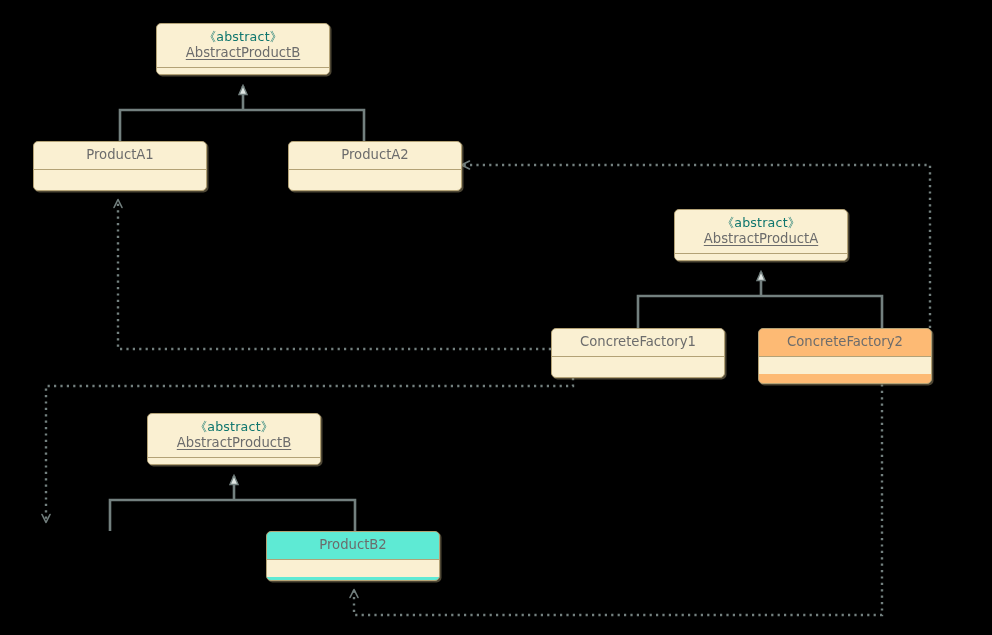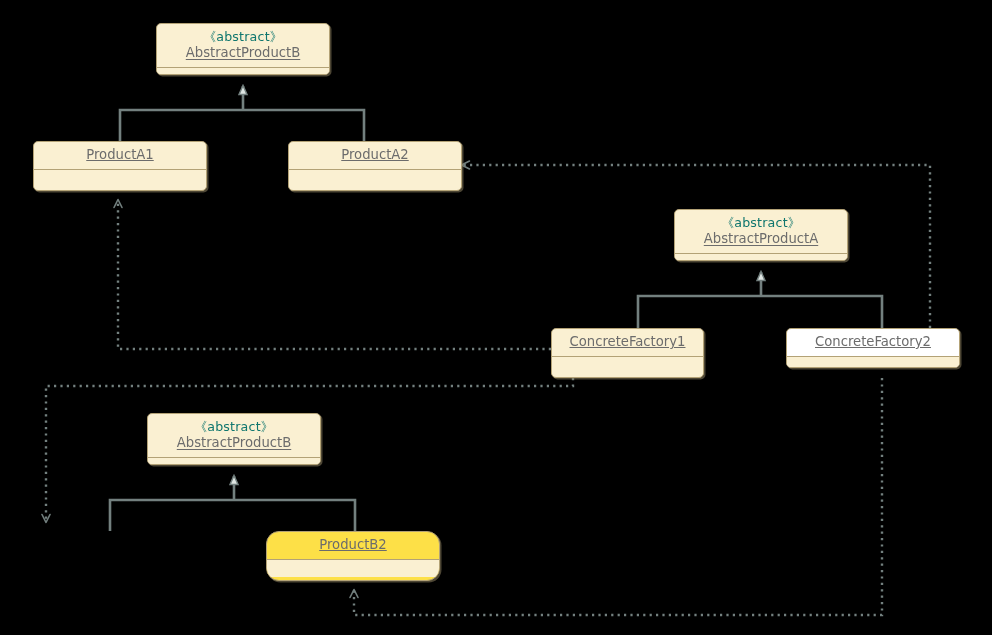--- a/index.html
+++ b/index.html
@@ -48,21 +48,20 @@
   .uml-stereotype {
     display: block;
     font-size: 12.6px;
     color: #0f766e;
     letter-spacing: 0.2px;
   }
   .uml-name {
     display: block;
     color: #6c6c6c;
     font-size: 13.2px;
-    text-decoration: underline;
   }
   .uml-name.is-abstract {
     text-decoration: underline;
     text-underline-offset: 2px;
   }
   .uml-compartment {
     box-sizing: border-box;
     height: 17px;
     background: #faf0d2;
   }
@@ -129,43 +128,43 @@
   </div>
 
   <div class="uml-class" style="left: 674px; top: 209px; width: 174px; height: 52px; background: rgb(250, 240, 210); border-color: rgb(179, 162, 118);">
     <div class="uml-head" style="border-bottom-color: rgb(179, 162, 118); color: rgb(108, 108, 108);">
       <span class="uml-stereotype">《abstract》</span>
       <span class="uml-name is-abstract">AbstractProductA</span>
     </div>
     <div class="uml-compartment" style="background: rgb(250, 240, 210);"></div>
   </div>
 
-  <div class="uml-class" style="left: 551px; top: 328px; width: 153px; height: 50px; background: rgb(250, 240, 210); border-color: rgb(179, 162, 118);">
+  <div class="uml-class" style="left: 551px; top: 328px; width: 174px; height: 50px; background: rgb(250, 240, 210); border-color: rgb(179, 162, 118);">
     <div class="uml-head" style="border-bottom-color: rgb(179, 162, 118); color: rgb(108, 108, 108);">
       <span class="uml-name">ConcreteFactory1</span>
     </div>
     <div class="uml-compartment" style="background: rgb(250, 240, 210);"></div>
   </div>
 
-  <div class="uml-class" style="left: 786px; top: 328px; width: 174px; height: 40px; background: #ffffff; border-color: rgb(179, 162, 118);">
+  <div class="uml-class" style="left: 758px; top: 328px; width: 174px; height: 56px; background: #fdba74; border-color: rgb(179, 162, 118);">
     <div class="uml-head" style="border-bottom-color: rgb(179, 162, 118); color: rgb(108, 108, 108);">
       <span class="uml-name">ConcreteFactory2</span>
     </div>
     <div class="uml-compartment" style="background: rgb(250, 240, 210);"></div>
   </div>
 
   <div class="uml-class" style="left: 147px; top: 413px; width: 174px; height: 52px; background: rgb(250, 240, 210); border-color: rgb(179, 162, 118);">
     <div class="uml-head" style="border-bottom-color: rgb(179, 162, 118); color: rgb(108, 108, 108);">
       <span class="uml-stereotype">《abstract》</span>
       <span class="uml-name is-abstract">AbstractProductB</span>
     </div>
     <div class="uml-compartment" style="background: rgb(250, 240, 210);"></div>
   </div>
 
 
-  <div class="uml-class" style="left: 266px; top: 531px; width: 174px; height: 50px; background: #fde047; border-color: rgb(179, 162, 118); border-radius: 13px;">
+  <div class="uml-class" style="left: 266px; top: 531px; width: 174px; height: 50px; background: #5eead4; border-color: rgb(179, 162, 118);">
     <div class="uml-head" style="border-bottom-color: rgb(179, 162, 118); color: rgb(108, 108, 108);">
       <span class="uml-name">ProductB2</span>
     </div>
     <div class="uml-compartment" style="background: rgb(250, 240, 210);"></div>
   </div>
 
 </div>
 
 </body></html>

